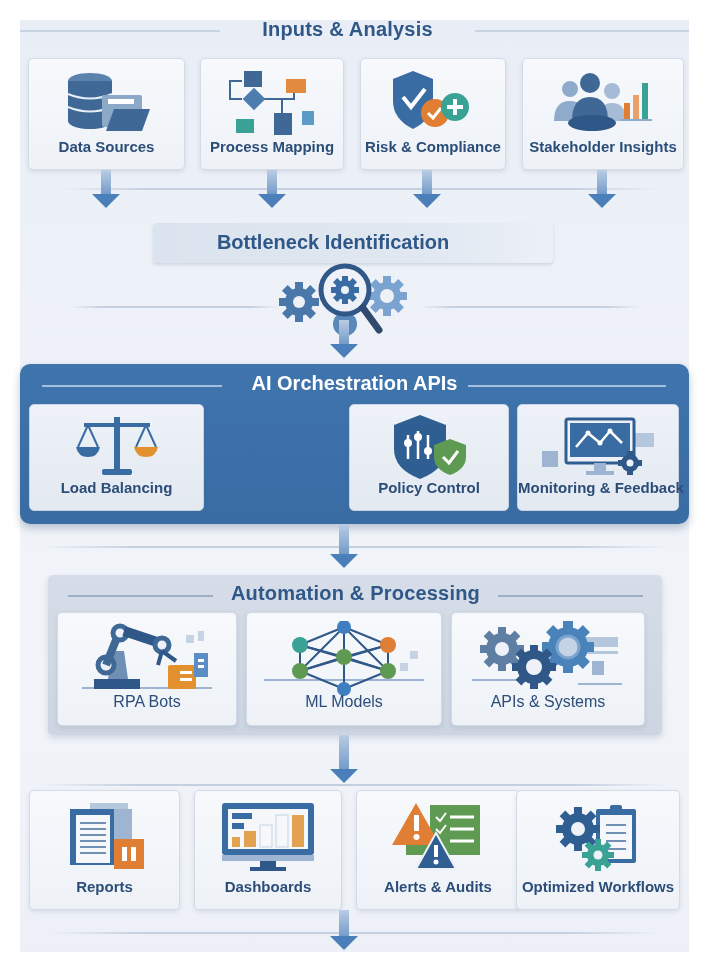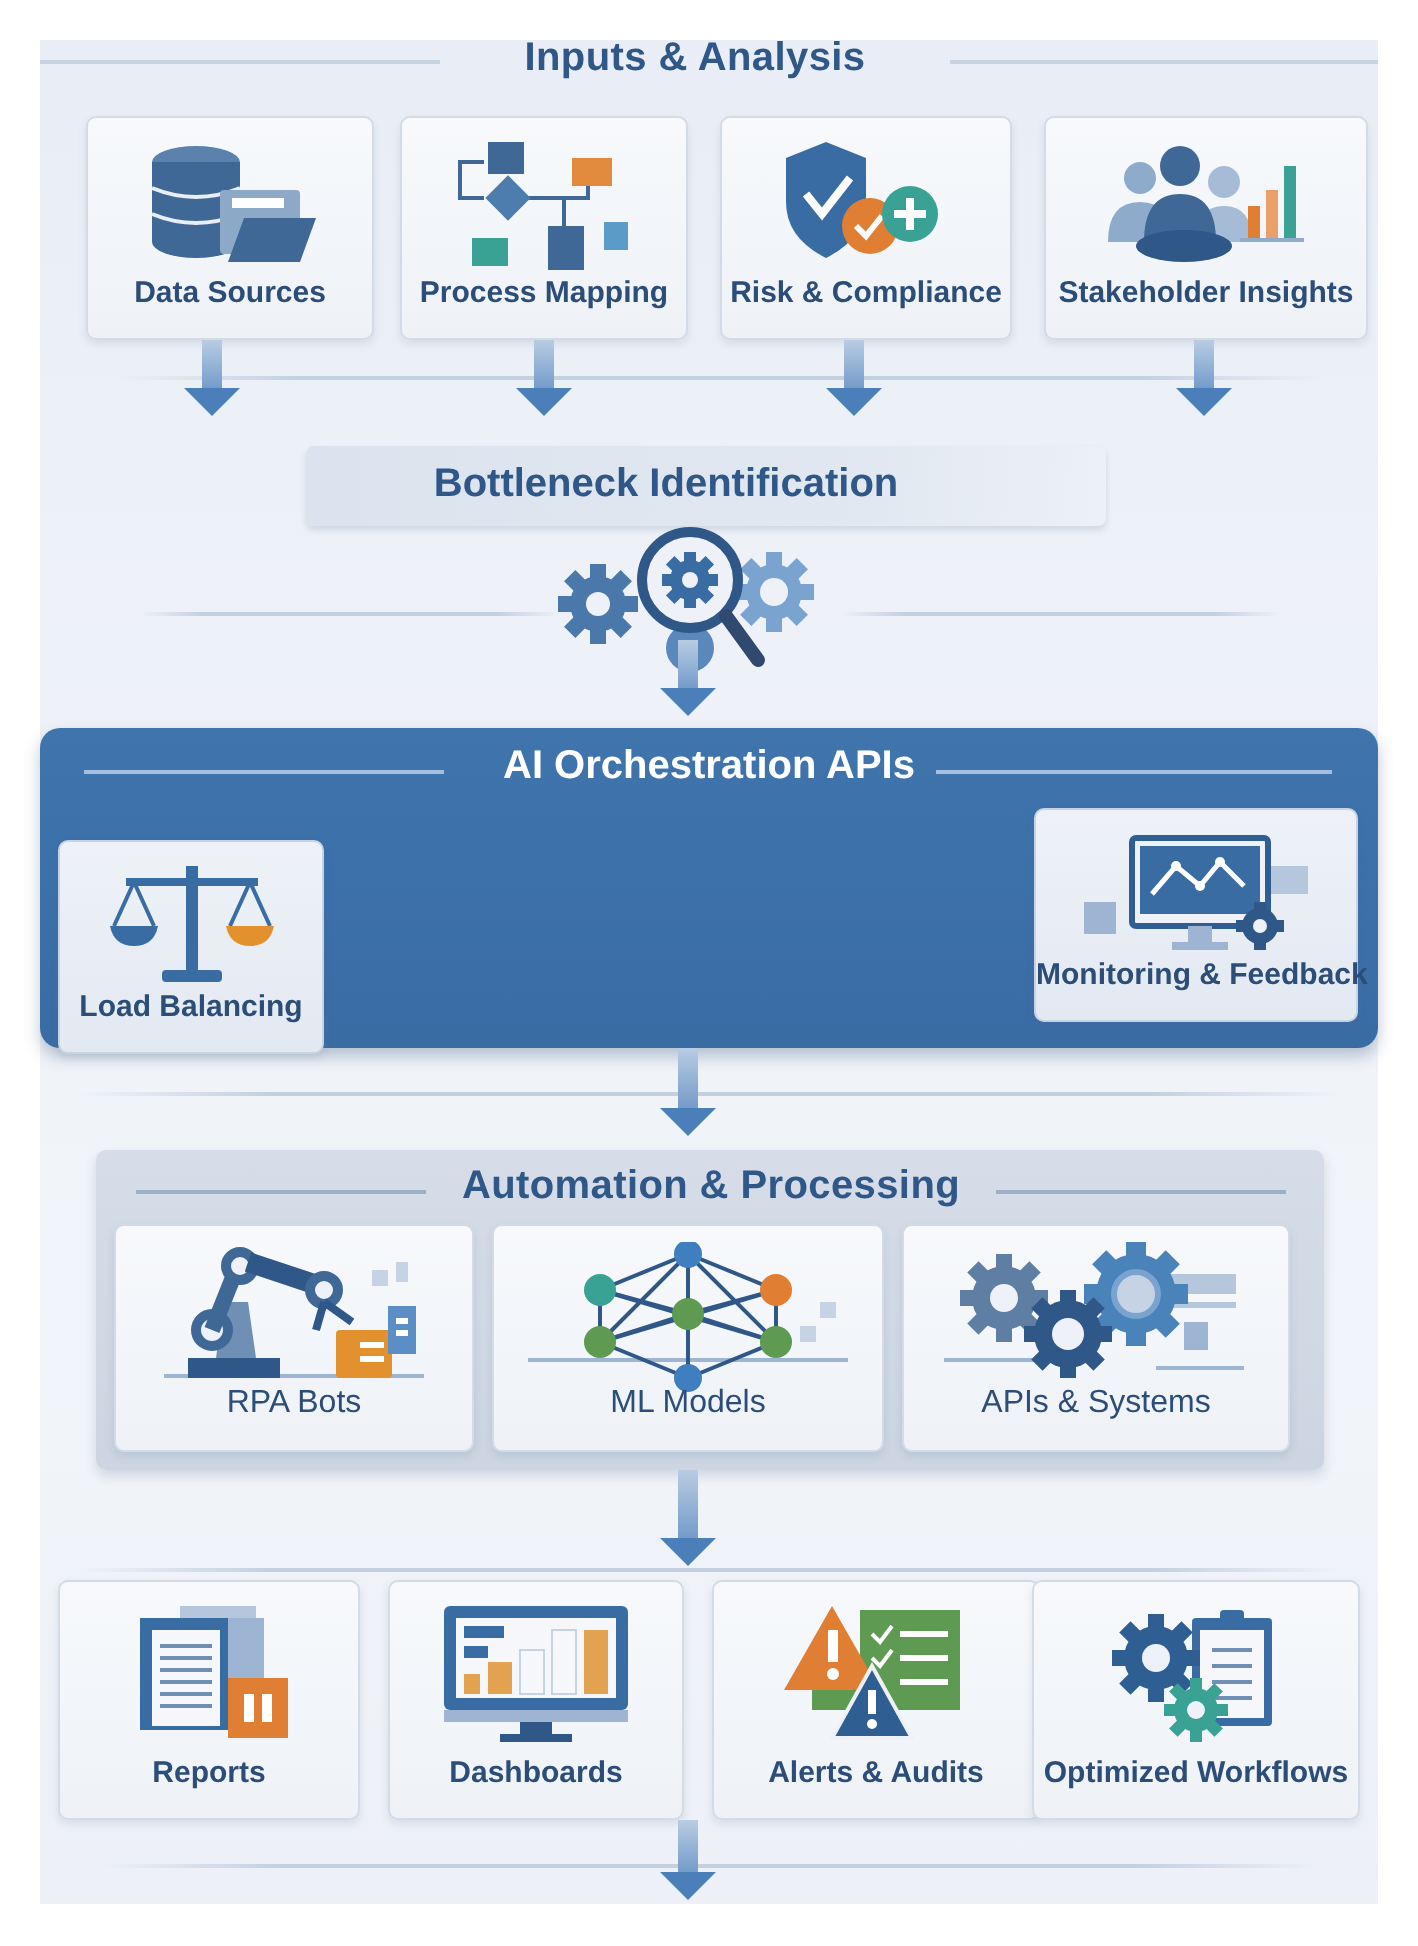--- a/index.html
+++ b/index.html
@@ -52,21 +52,21 @@
 </style>
 </head>
 <body>
 
 <div class="panel">
 
   <div class="title-rule" style="left:0;top:10px;width:200px;"></div>
   <div class="title-rule" style="left:455px;top:10px;width:214px;"></div>
   <div class="section-title" style="left:200px;top:-2px;width:255px;">Inputs &amp; Analysis</div>
 
-  <div class="card" style="left:23px;top:38px;width:144px;height:112px;">
+  <div class="card" style="left:8px;top:38px;width:157px;height:112px;">
     <svg class="icon" width="110" height="70" viewBox="0 0 110 70">
       <ellipse cx="38" cy="14" rx="22" ry="8" fill="#5a82ad"></ellipse>
       <rect x="16" y="14" width="44" height="40" fill="#3f6896"></rect>
       <ellipse cx="38" cy="54" rx="22" ry="8" fill="#3f6896"></ellipse>
       <path d="M16 27 Q38 36 60 27" stroke="#e8eef6" stroke-width="2" fill="none"></path>
       <path d="M16 40 Q38 49 60 40" stroke="#e8eef6" stroke-width="2" fill="none"></path>
       <rect x="50" y="28" width="40" height="32" rx="2" fill="#8da9c8"></rect>
       <rect x="56" y="32" width="26" height="5" fill="#ffffff"></rect>
       <path d="M54 64 L62 42 L98 42 L90 64 Z" fill="#3f6896"></path>
     </svg>
@@ -173,33 +173,45 @@
   <div class="arrow" style="left:310px;top:300px;height:40px;">
       <div class="shaft" style="height:26px;"></div>
       <div class="head" style="top:24px;"></div>
     </div>
 
   <div class="orch">
     <div class="orch-rule" style="left:22px;width:180px;"></div>
     <div class="orch-rule" style="left:448px;width:198px;"></div>
     <div class="orch-title">AI Orchestration APIs</div>
 
-    <div class="card" style="left:9px;top:56px;width:133px;height:107px;">
+    <div class="card" style="left:9px;top:40px;width:175px;height:107px;">
       <svg class="icon" width="90" height="66" viewBox="0 0 90 66">
         <rect x="42" y="4" width="6" height="52" fill="#3a6ca4"></rect>
         <rect x="12" y="10" width="66" height="4" fill="#3a6ca4"></rect>
         <path d="M16 12 L6 34 M16 12 L26 34 M74 12 L64 34 M74 12 L84 34" stroke="#3a6ca4" stroke-width="2" fill="none"></path>
         <path d="M4 34 L28 34 Q26 44 16 44 Q6 44 4 34 Z" fill="#3a6ca4"></path>
         <path d="M62 34 L86 34 Q84 44 74 44 Q64 44 62 34 Z" fill="#e3912f"></path>
         <rect x="30" y="56" width="30" height="6" rx="2" fill="#3a6ca4"></rect>
       </svg>
       <div class="label">Load Balancing</div>
     </div>
 
 
+    <div class="card" style="left:329px;top:40px;width:160px;height:107px;">
+      <svg class="icon" width="90" height="66" viewBox="0 0 90 66">
+        <path d="M36 2 L62 12 L62 36 Q62 56 36 66 Q10 56 10 36 L10 12 Z" fill="#2f5e93"></path>
+        <path d="M24 22 L24 46 M34 18 L34 46 M44 22 L44 46" stroke="#ffffff" stroke-width="2.5"></path>
+        <circle cx="24" cy="30" r="4" fill="#ffffff"></circle>
+        <circle cx="34" cy="24" r="4" fill="#ffffff"></circle>
+        <circle cx="44" cy="38" r="4" fill="#ffffff"></circle>
+        <path d="M66 26 L82 32 L82 44 Q82 56 66 62 Q50 56 50 44 L50 32 Z" fill="#5e9a52"></path>
+        <path d="M59 44 L65 50 L74 38" stroke="#ffffff" stroke-width="3" fill="none"></path>
+      </svg>
+      <div class="label">Policy Control</div>
+    </div>
 
     <div class="card" style="left:497px;top:40px;width:162px;height:107px;">
       <svg class="icon" width="120" height="66" viewBox="0 0 120 66">
         <rect x="4" y="38" width="16" height="16" fill="#9db5d2"></rect>
         <rect x="90" y="20" width="26" height="14" fill="#b5c7dd"></rect>
         <rect x="28" y="6" width="68" height="44" rx="2" fill="#eef2f8" stroke="#2f5e93" stroke-width="3"></rect>
         <rect x="32" y="10" width="60" height="34" fill="#3a6ca4"></rect>
         <path d="M38 34 L50 20 L62 30 L72 18 L84 30" stroke="#ffffff" stroke-width="2.5" fill="none"></path>
         <circle cx="50" cy="20" r="2.5" fill="#ffffff"></circle>
         <circle cx="62" cy="30" r="2.5" fill="#ffffff"></circle>

